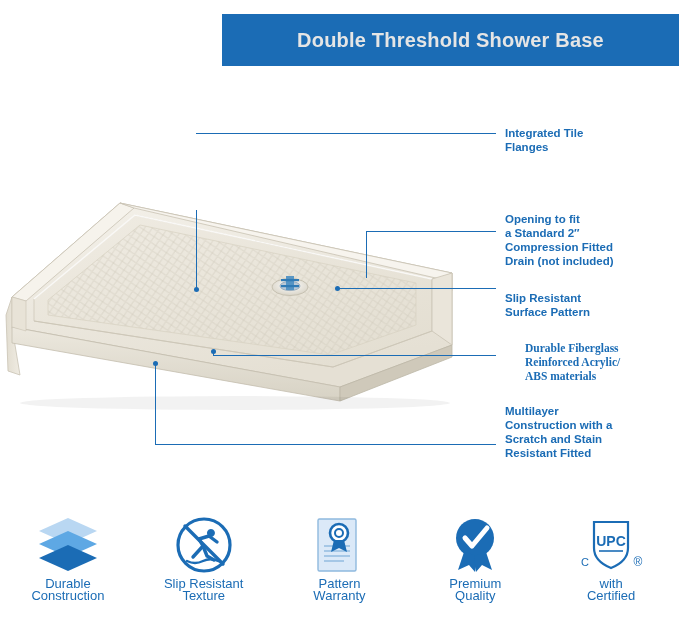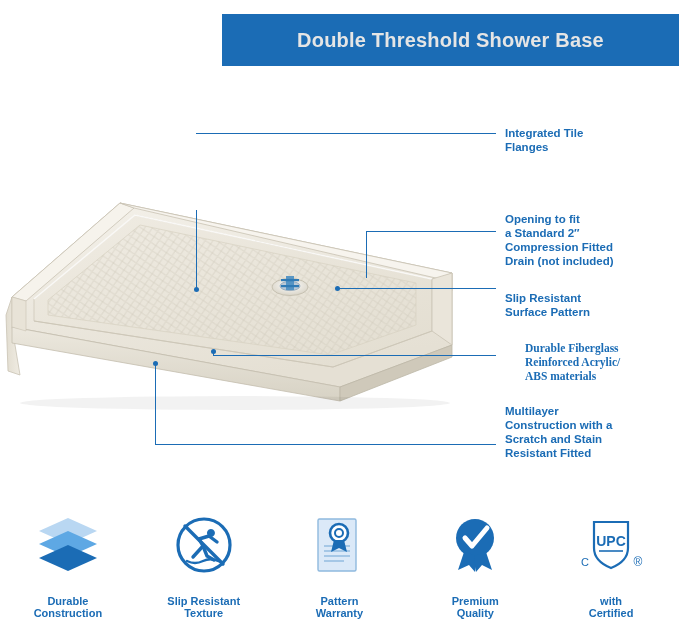--- a/index.html
+++ b/index.html
@@ -78,26 +78,26 @@
     flex: 1 1 0;
     display: flex;
     flex-direction: column;
     align-items: center;
   }
   .feature .glyph {
     width: 72px; height: 66px;
     display: flex; align-items: center; justify-content: center;
   }
   .feature .cap {
-    margin-top: 18px;
+    margin-top: 0;
     text-align: center;
     color: #1b6cb5;
-    font-size: 11px;
+    font-size: 13px;
     line-height: 11.5px;
-    font-weight: bold;
+    font-weight: normal;
     white-space: pre-line;
   }
 </style>
 </head>
 <body>
 
 <div id="root">
 
   <div class="header-bar">
     <div class="header-title">Double Threshold Shower Base</div>

